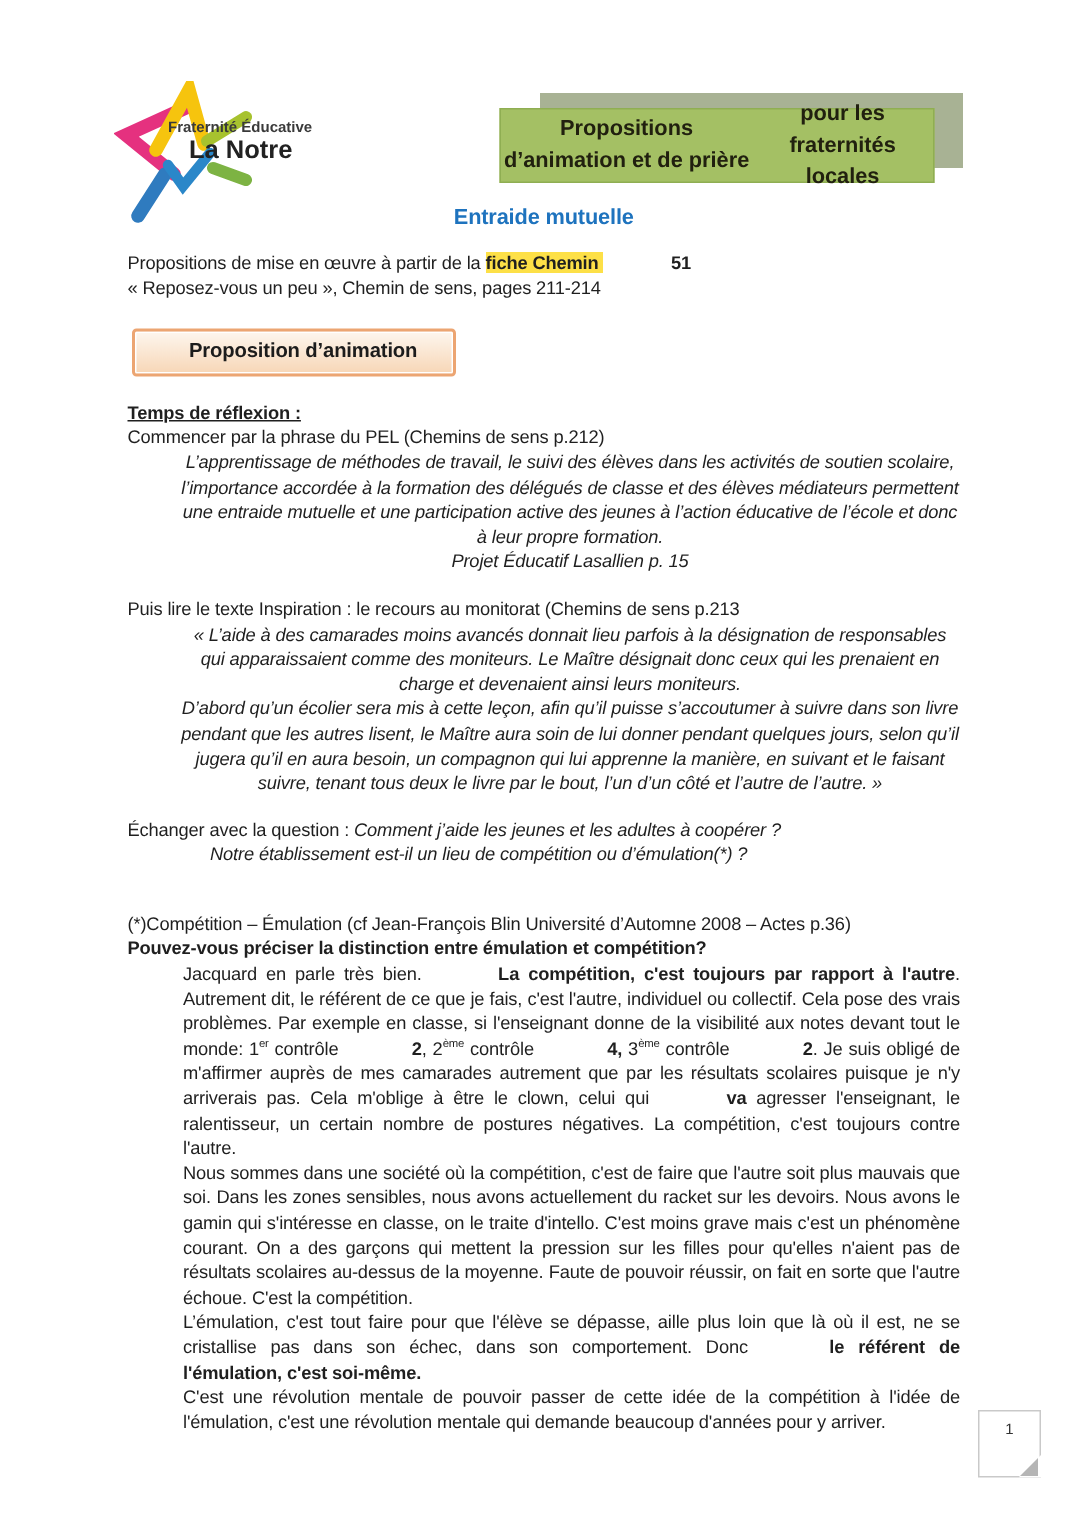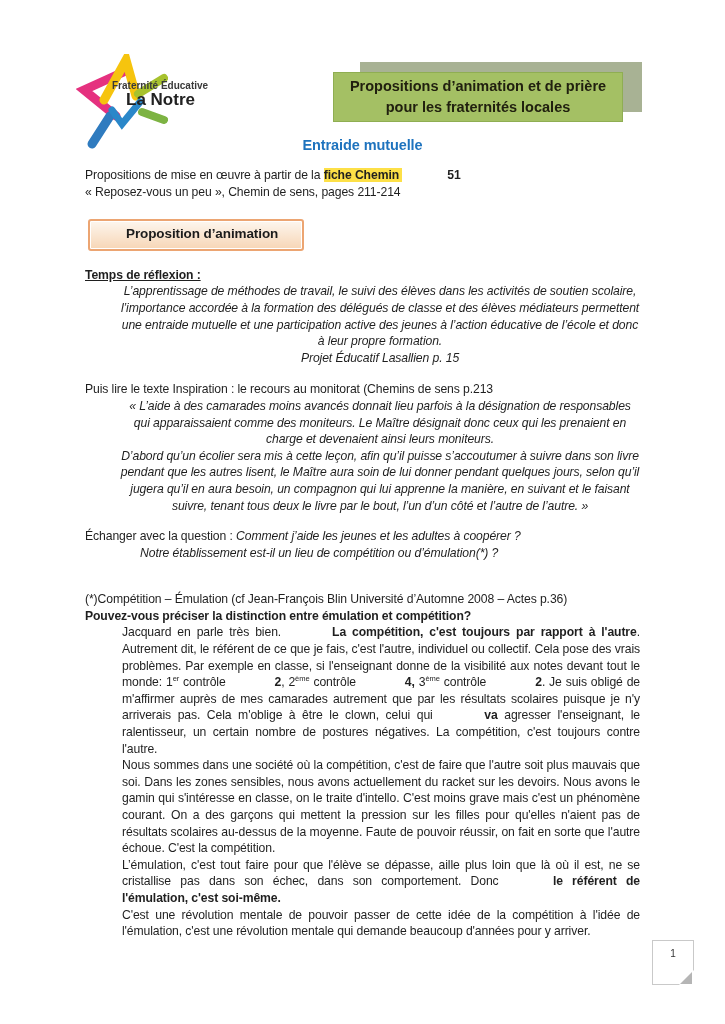--- a/index.html
+++ b/index.html
@@ -18,21 +18,21 @@
   .logo-line2 { font-size:17px; font-weight:bold; color:#222222; padding-left:14px; margin-top:-1px; }
 
   
   .title-shadow {
     position:absolute; left:360px; top:62px; width:282px; height:50px;
     background:#a8b294;
   }
   .title-box {
     position:absolute; left:333px; top:72px; width:290px; height:50px;
     background:#a4c064; border:1px solid #8fae52;
-    display:flex; flex-direction:column; justify-content:center; align-items:center;
+    display:flex; flex-direction:row; justify-content:center; align-items:center;
     text-align:center; font-weight:bold; font-size:14.5px; line-height:21px; color:#21200f;
   }
 
   
   .content { position:absolute; left:85px; top:136px; width:555px;
              font-size:12.2px; line-height:16.6px; letter-spacing:-0.1px; }
   .subtitle { text-align:center; color:#1e73be; font-weight:bold; font-size:14.5px; line-height:18px; }
   .intro { margin-top:13px; }
   .rb { font-weight:bold;margin-left:45px; }
   .ri { font-style:italic; }
@@ -103,20 +103,21 @@
   <div class="content">
 
     <div class="subtitle">Entraide mutuelle</div>
 
     <p class="intro"><span>Propositions de mise en œuvre à partir de la </span><span class="rhl">fiche Chemin </span><span class="rb">51</span></p>
     <p>« Reposez-vous un peu », Chemin de sens, pages 211-214</p>
 
     <div class="animation-box">Proposition d’animation</div>
 
     <div class="section-heading">Temps de réflexion :</div>
+    <p>Commencer par la phrase du PEL (Chemins de sens p.212)</p>
 
     <div class="quote">
       <p>L’apprentissage de méthodes de travail, le suivi des élèves dans les activités de soutien scolaire, l’importance accordée à la formation des délégués de classe et des élèves médiateurs permettent une entraide mutuelle et une participation active des jeunes à l’action éducative de l’école et donc à leur propre formation.</p>
       <p>Projet Éducatif Lasallien p. 15</p>
     </div>
 
     <p class="lead2">Puis lire le texte Inspiration : le recours au monitorat (Chemins de sens p.213</p>
 
     <div class="quote">
       <p>« L’aide à des camarades moins avancés donnait lieu parfois à la désignation de responsables qui apparaissaient comme des moniteurs. Le Maître désignait donc ceux qui les prenaient en charge et devenaient ainsi leurs moniteurs.</p>

